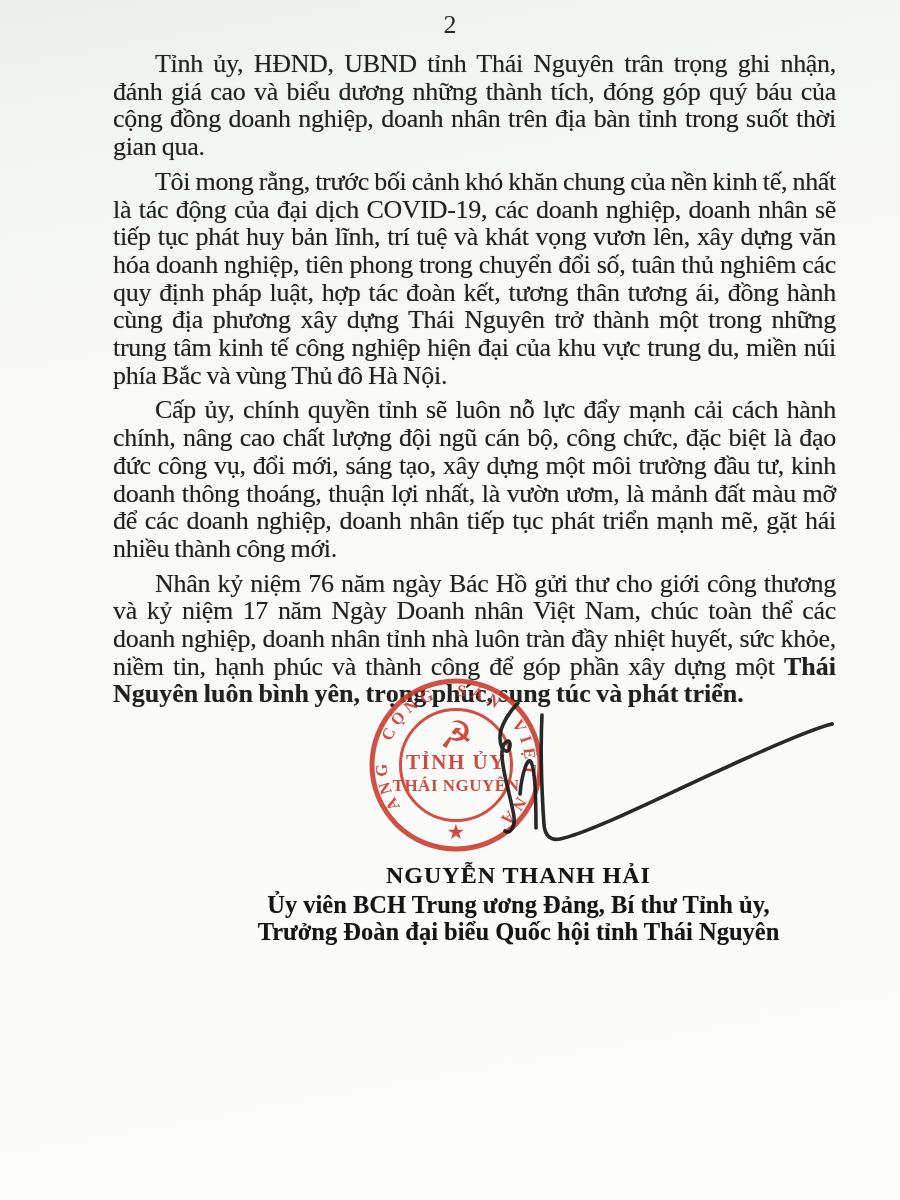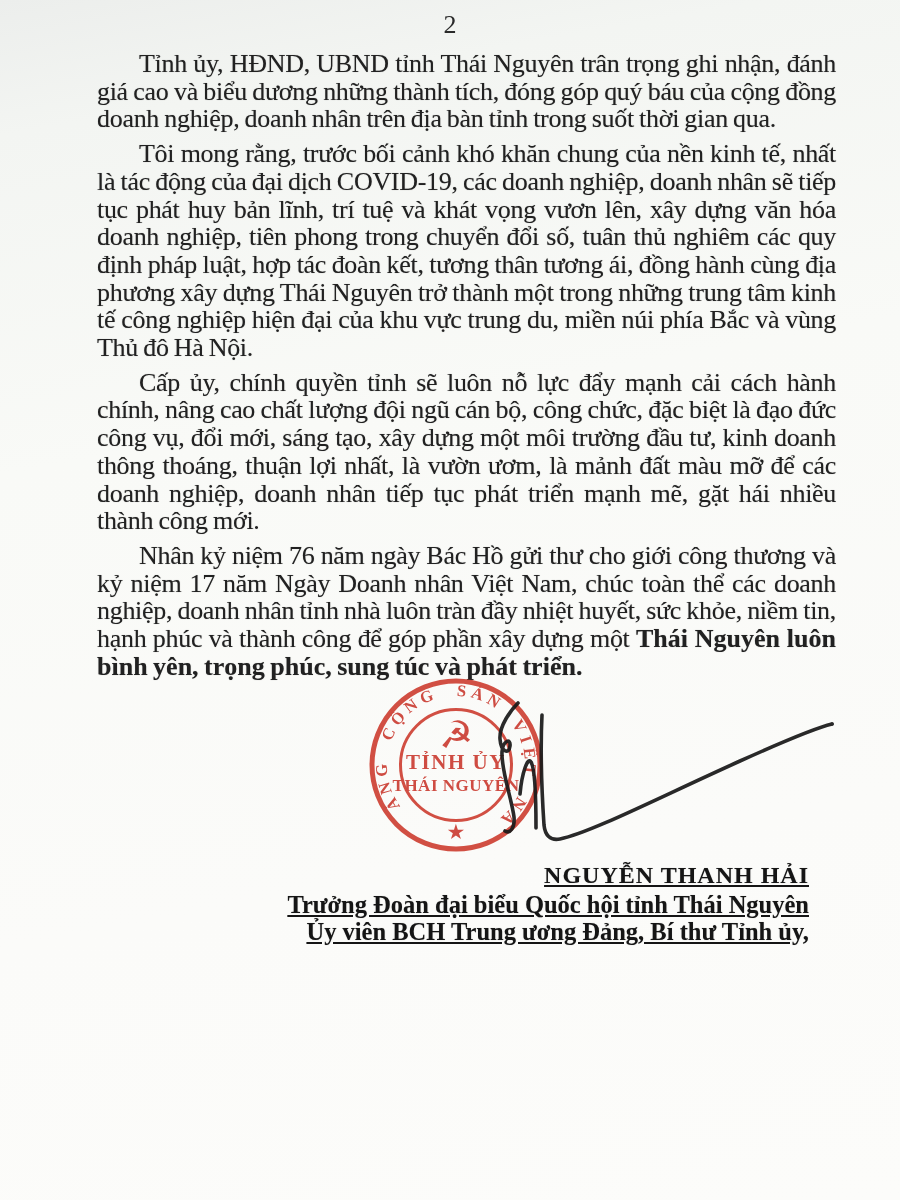--- a/index.html
+++ b/index.html
@@ -12,30 +12,29 @@
   .page-number {
     position:absolute; top:10px; left:0; width:900px;
     text-align:center; font-size:26px; color:#2a2a2a;
   }
   .letter-body {
     position:absolute; left:97px; top:50px; width:739px;
     font-size:26px; line-height:27.7px; text-align:justify;
     letter-spacing:-0.3px; word-spacing:-1px;
     text-shadow: 0 0 1px rgba(30,30,30,0.35);
   }
-  .letter-body p { margin:0 0 7px 0; text-indent:42px; }
+  .letter-body p { margin:0 0 7px 16px; text-indent:42px; }
   .letter-body .bold-tail { font-weight:bold; letter-spacing:0; }
   .closing { text-indent:42px; }
   .seal-sig { position:absolute; left:358px; top:672px; pointer-events:none; }
   .seal-text { font-family:"Liberation Serif","DejaVu Serif",serif; font-weight:bold; }
   .signatory {
-    position:absolute; left:264px; top:862px; width:545px;
-    text-align:right; font-weight:bold; color:#151515;
+    position:absolute; left:246px; top:862px; width:545px;
+    text-align:center; font-weight:bold; color:#151515;
     text-shadow: 0 0 1px rgba(30,30,30,0.3);
-    text-decoration: underline;
   }
   .signatory .name { font-size:24px; letter-spacing:1px; margin-bottom:3px; }
   .signatory .title { font-size:24.5px; line-height:26.5px; }
 </style>
 </head>
 <body>
 
 <div class="page">
 
   <div class="page-number">2</div>
@@ -67,17 +66,17 @@
     <g fill="none" stroke="#1a1a1a" stroke-width="3.6" stroke-linecap="round" stroke-linejoin="round" opacity="0.93">
       <path d="M160,31 C153,38 141,54 142,67 C143,80 151,83 152,74 C153,66 145,68 144,80 C143,98 154,128 156,145 C157,156 152,162 147,159"></path>
       <path d="M162,122 C164,100 170,84 173,90 C178,98 178,138 178,156"></path>
       <path d="M184,43 C182,83 184,123 186,153 C187,163 192,169 202,167 C232,161 302,125 382,89 C422,71 457,56 474,52"></path>
       <circle cx="474" cy="52" r="1.8" fill="#1a1a1a" stroke="none"></circle>
     </g>
   </svg>
 
   <div class="signatory">
     <div class="name">NGUYỄN THANH HẢI</div>
+    <div class="title">Ủy viên BCH Trung ương Đảng, Bí thư Tỉnh ủy,</div>
     <div class="title">Trưởng Đoàn đại biểu Quốc hội tỉnh Thái Nguyên</div>
-    <div class="title">Ủy viên BCH Trung ương Đảng, Bí thư Tỉnh ủy,</div>
   </div>
 
 </div>
 
 </body></html>

